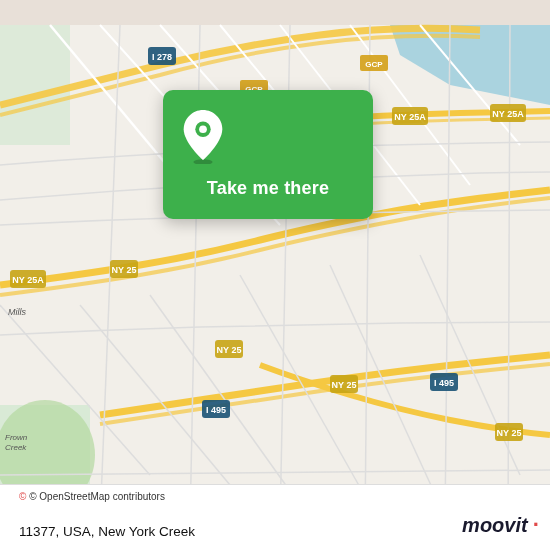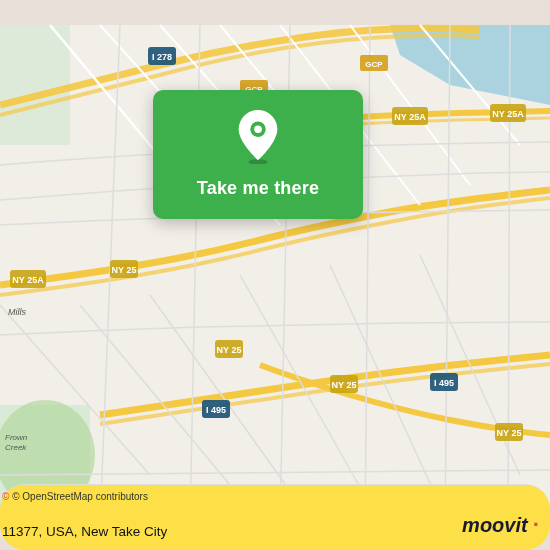--- a/index.html
+++ b/index.html
@@ -22,28 +22,27 @@
     #map-svg {
       position: absolute;
       top: 0; left: 0;
       width: 100%; height: 100%;
     }
 
     
     #location-card {
       position: absolute;
       top: 90px;
-      left: 153px;
+      left: 163px;
       width: 210px;
       background-color: #3db04b;
       border-radius: 10px;
       padding: 18px 16px 16px 16px;
       display: flex;
       flex-direction: column;
-      align-items: center;
       box-shadow: 0 4px 16px rgba(0,0,0,0.25);
       z-index: 10;
     }
 
     #location-pin {
       width: 48px;
       height: 56px;
       margin-bottom: 10px;
     }
 
@@ -58,25 +57,24 @@
       text-align: center;
       letter-spacing: 0.2px;
     }
 
     
     #bottom-bar {
       position: absolute;
       bottom: 0;
       left: 0;
       width: 550px;
-      background: #fde047;
-      padding: 6px 10px 8px 2px;
+      background: #ffffff;
+      padding: 6px 10px 8px 19px;
       z-index: 20;
       border-top: 1px solid #ddd;
-      border-radius: 25px;
     }
 
     #attribution {
       font-size: 10px;
       color: #333;
       margin-bottom: 2px;
     }
 
     #address-text {
       font-size: 13.5px;
@@ -209,21 +207,21 @@
     <button id="take-me-there-btn">Take me there</button>
   </div>
 
   <div id="bottom-bar">
     <div id="attribution">
       <span style="color:#e04a4a;">©</span>
       <span>© OpenStreetMap contributors</span>
     </div>
     <div id="address-text">
       <br>
-      <span>11377, USA, New Take City</span>
+      <span>11377, USA, New York Creek</span>
     </div>
   </div>
 
   <div id="moovit-logo">
     <span style="font-size:20px;font-weight:bold;color:#1a1a2e;font-style:italic;">moovit</span>
     <span style="color:#e04a4a;font-size:22px;font-weight:bold;margin-left:1px;">·</span>
   </div>
 
 </div>
 

